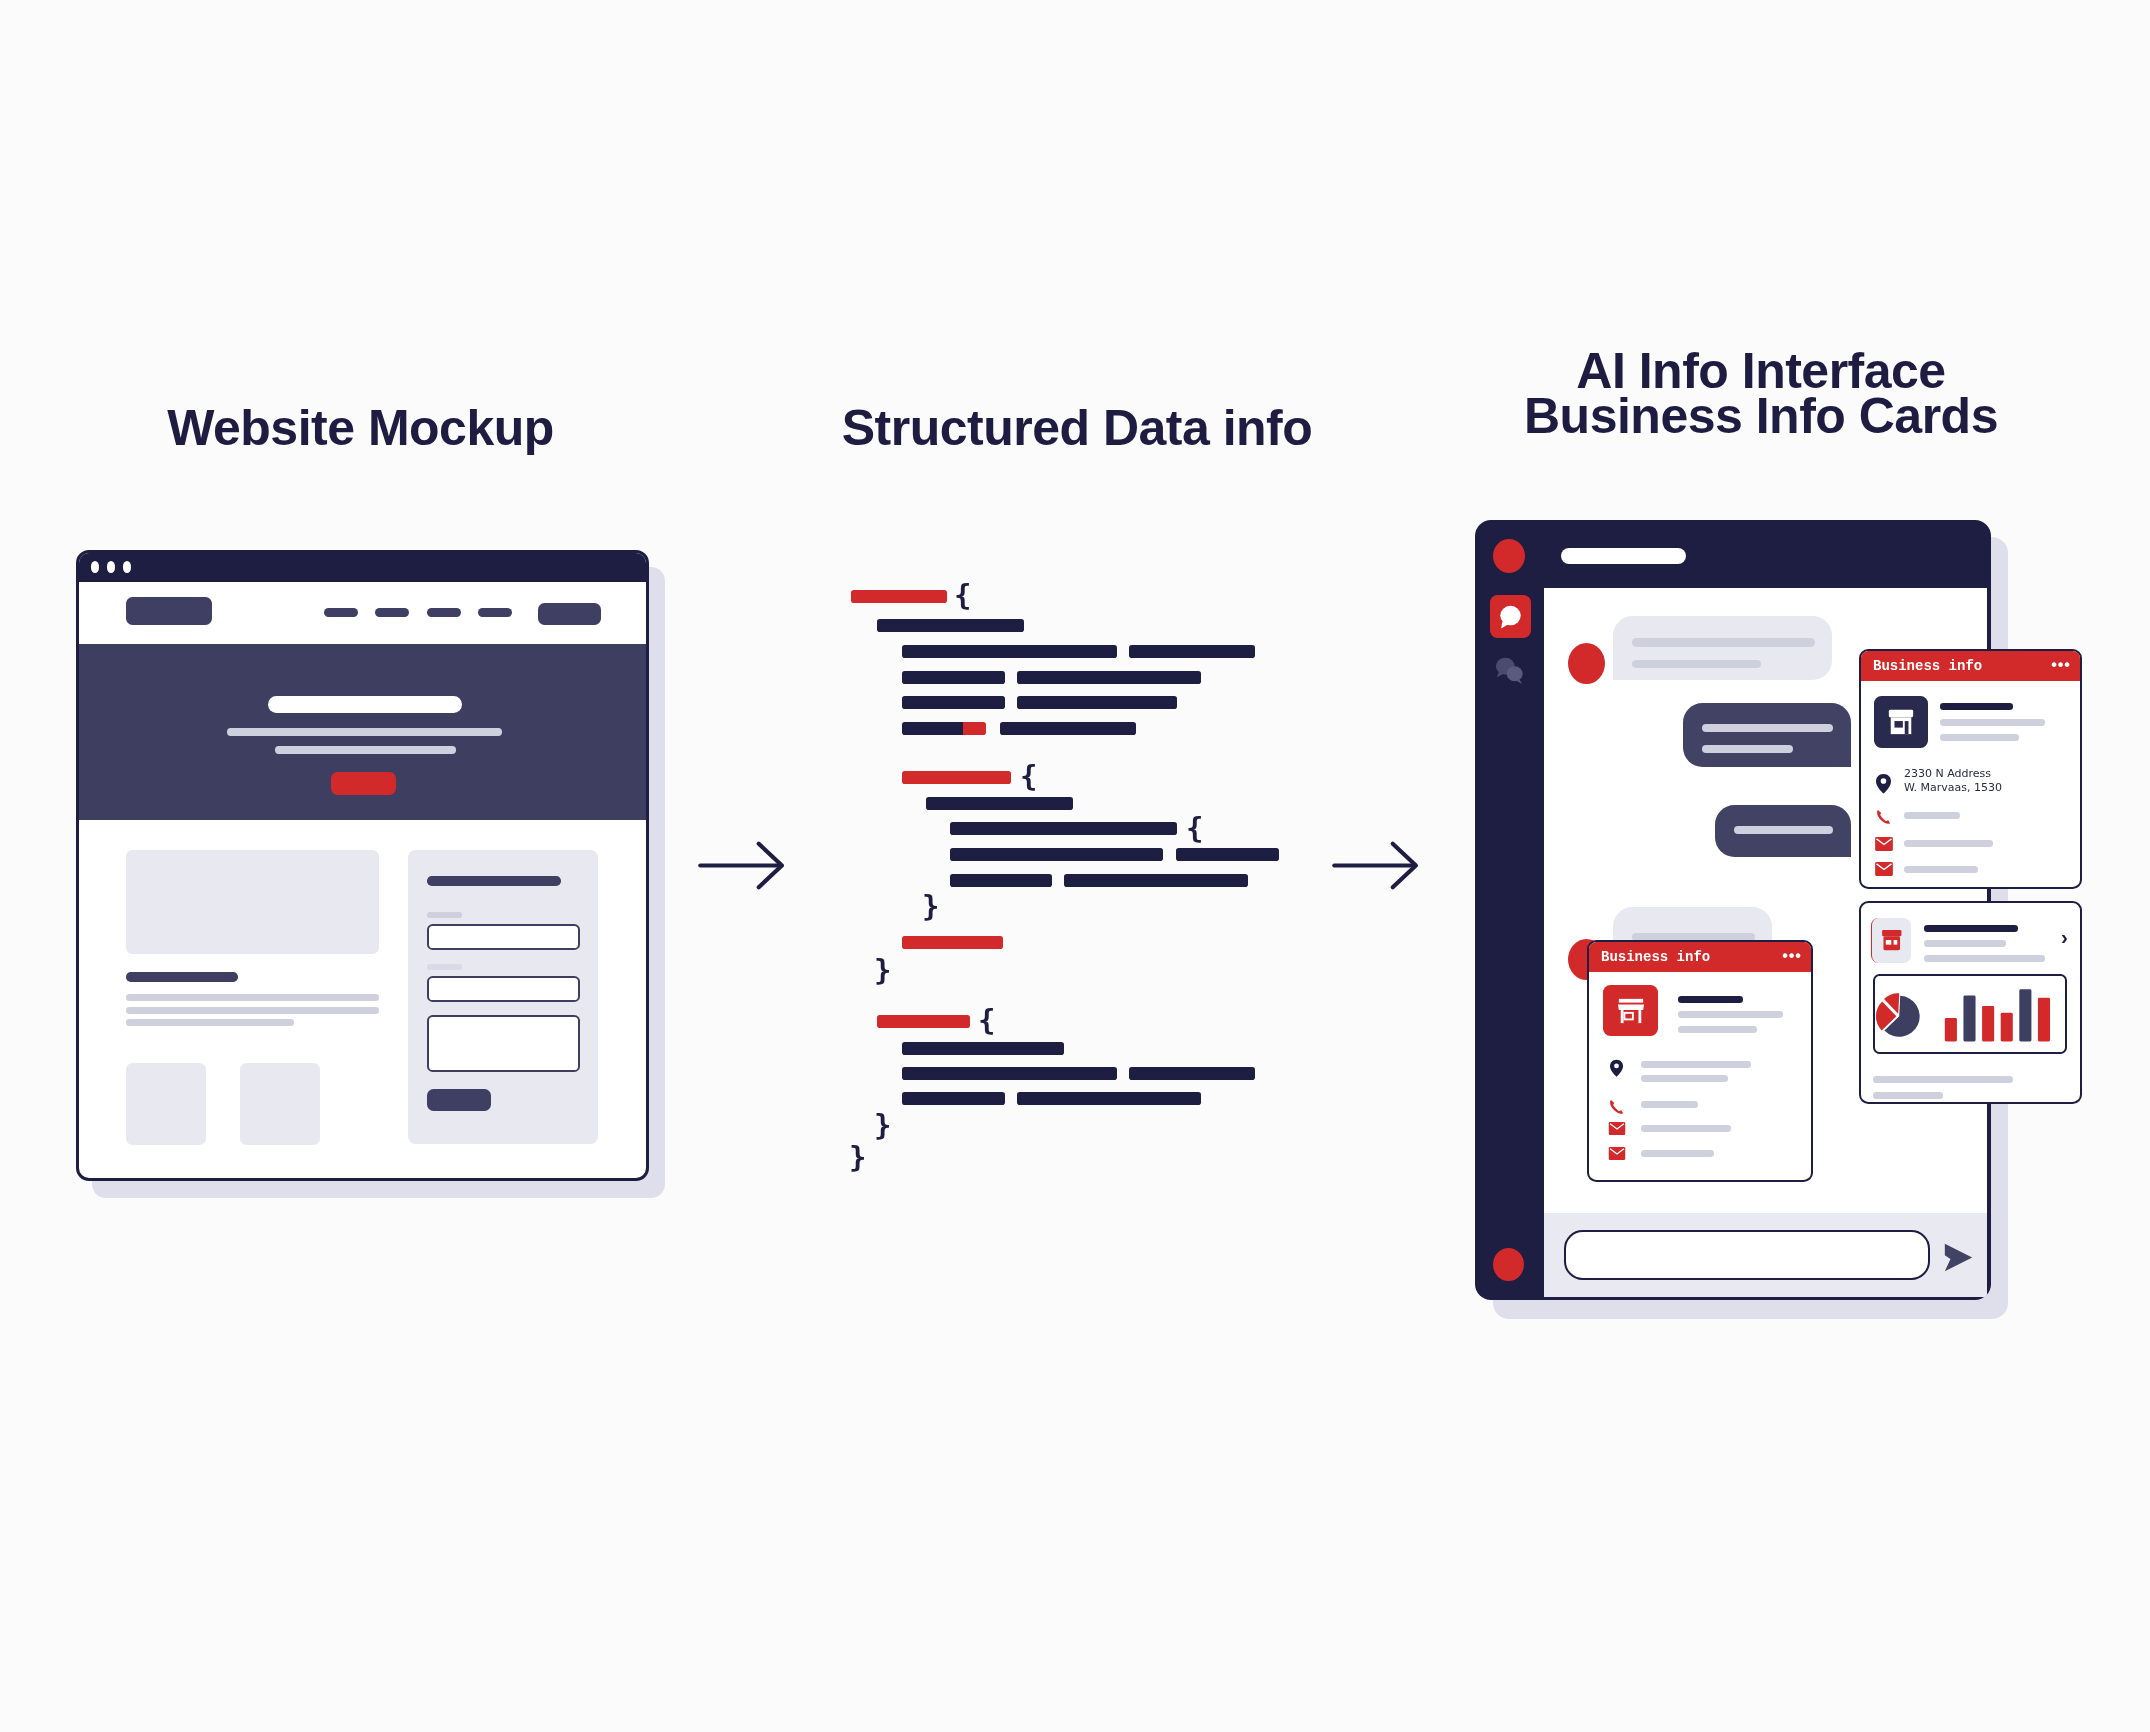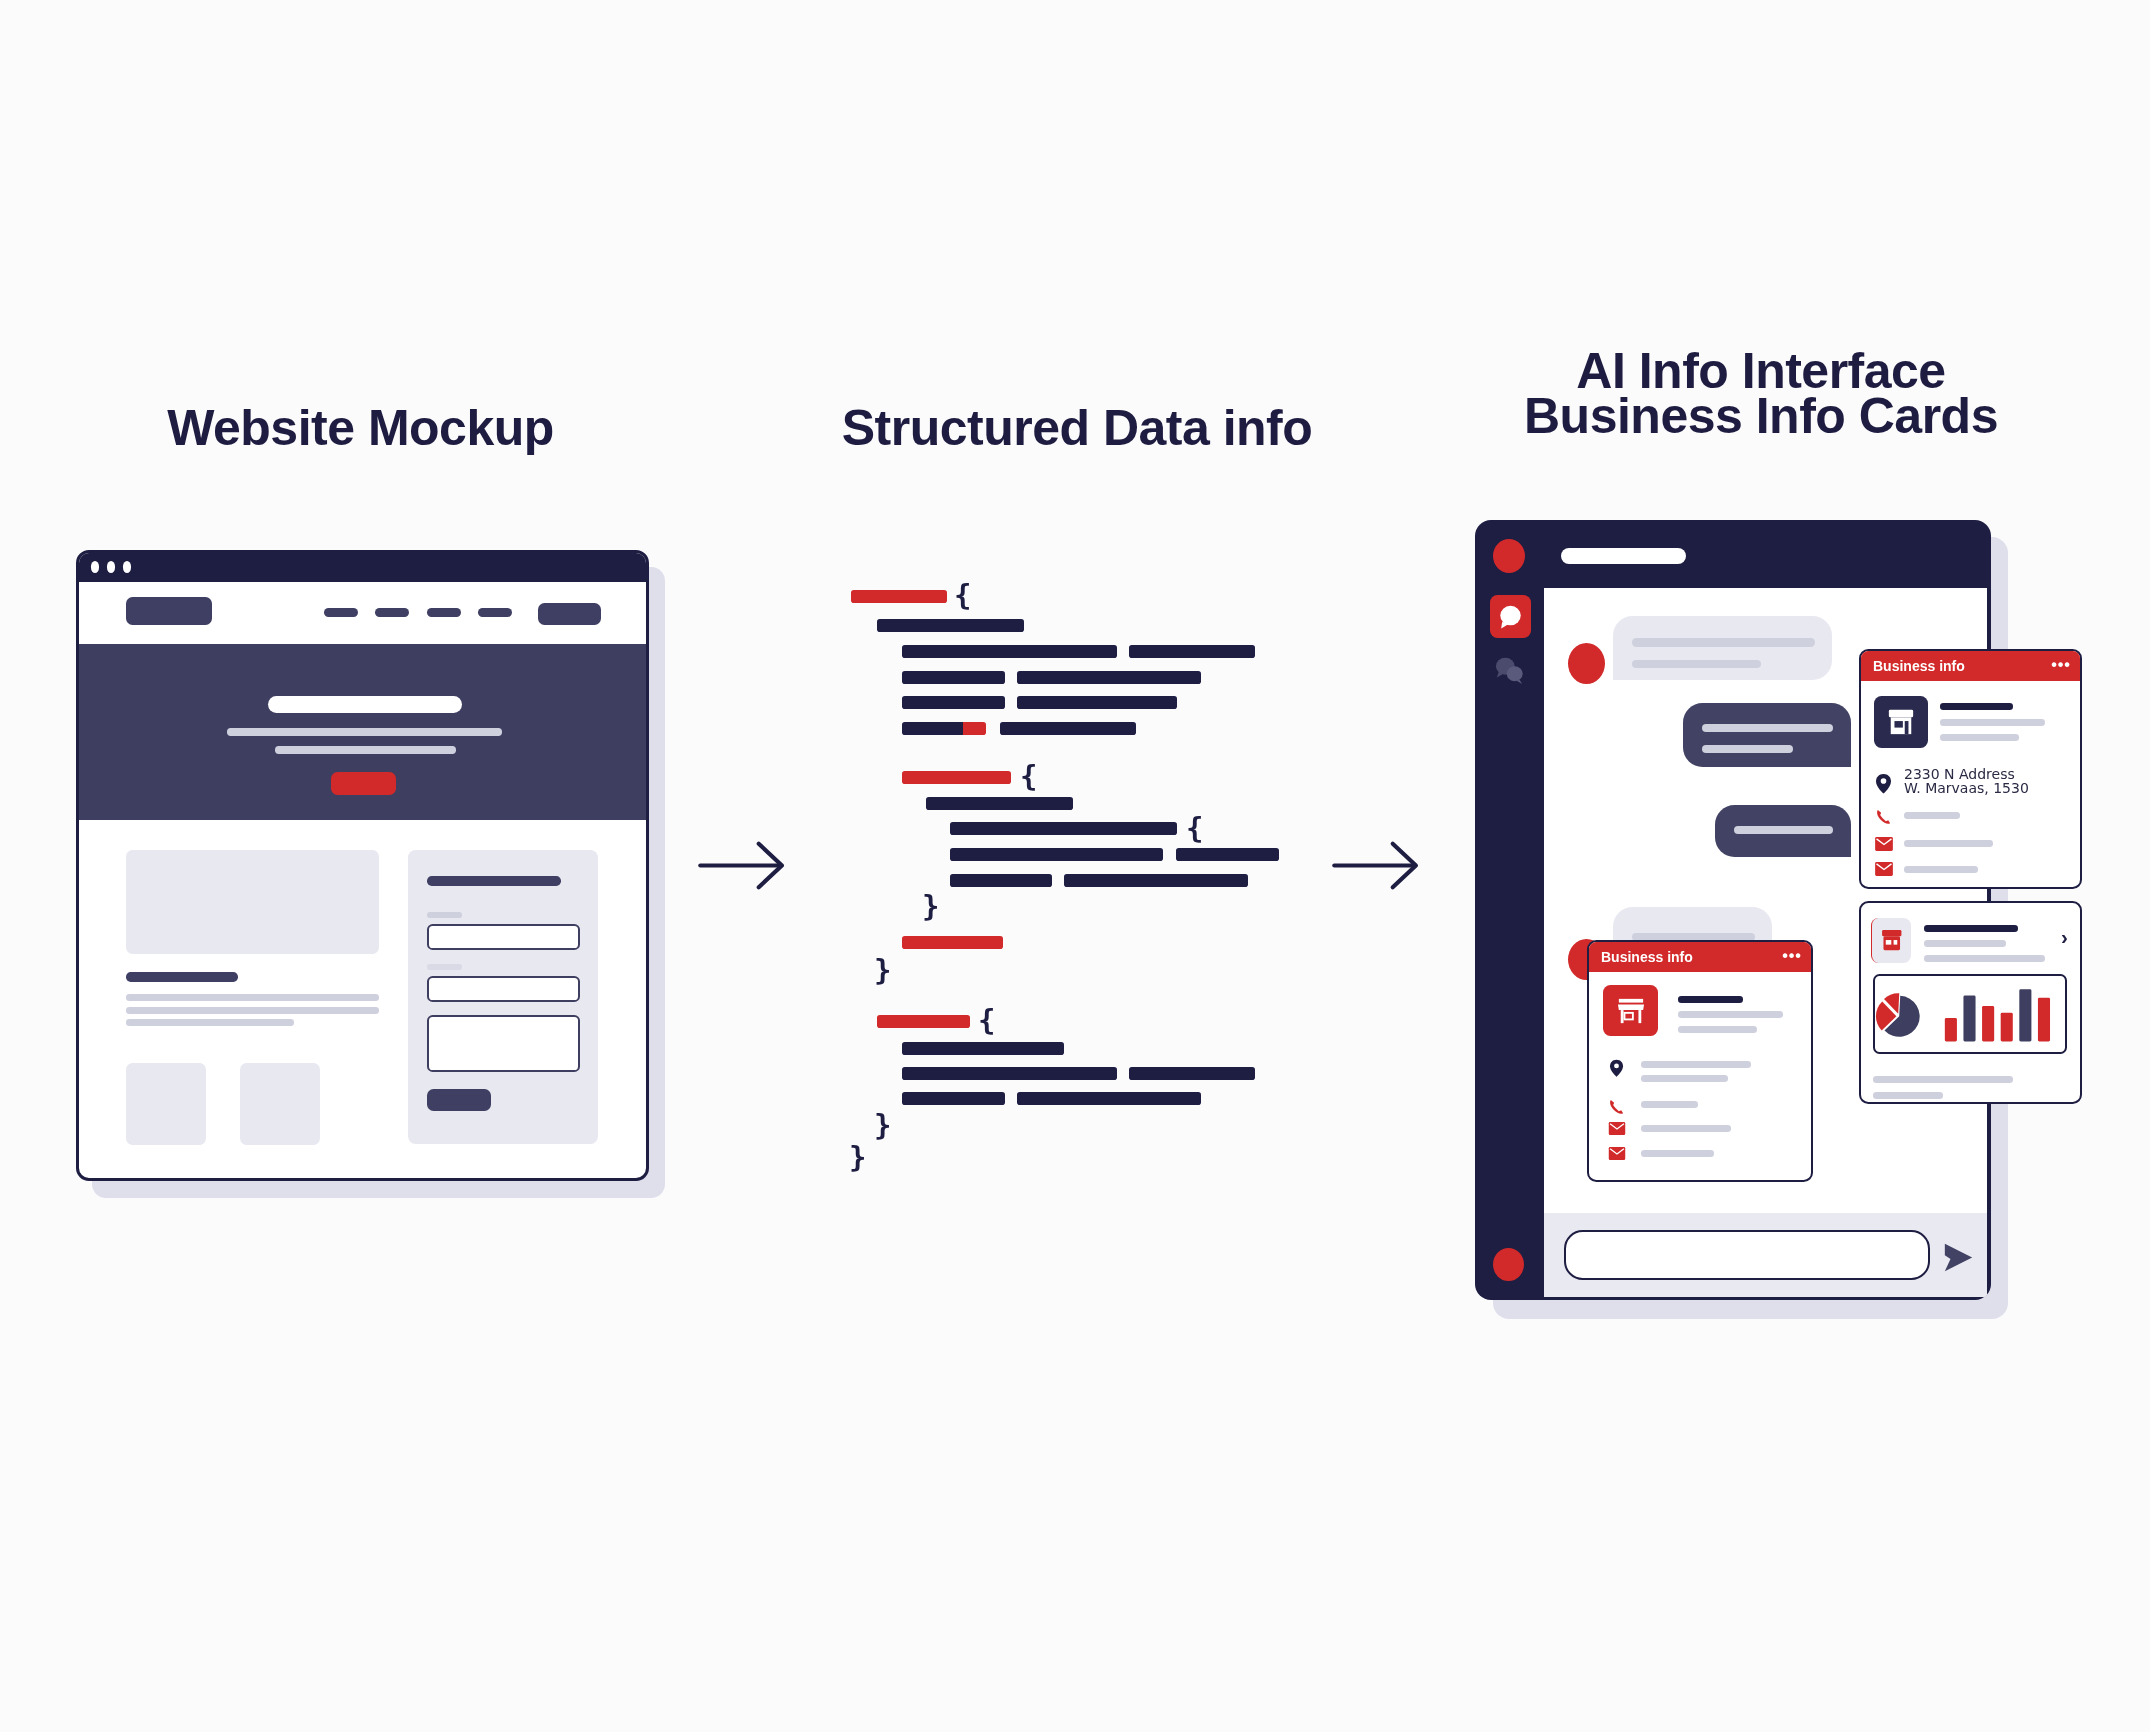--- a/index.html
+++ b/index.html
@@ -34,24 +34,24 @@
   #chat { left:1475px; top:520px; width:516px; height:780px; background:#1e1d42; border-radius:16px; overflow:hidden; }
   #chat-body { left:69px; top:68px; width:443px; height:709px; background:#ffffff; }
   #chat-inputbar { left:69px; top:693px; width:443px; height:84px; background:#e9e9f2; }
   .bubble { position:absolute; border-radius:19.6px; }
   .bubble.in { background:#e8e8f0; }
   .bubble.out { background:#424264; }
   .avatar { position:absolute; width:37px; height:41px; border-radius:50%; background:#d22a2a; }
 
   .card { position:absolute; background:#fff; border:2.8px solid #1e1d42; border-radius:9.3px; box-sizing:border-box; overflow:hidden; }
   .card-head { position:absolute; left:0; top:0; width:100%; height:30px; background:#d22a2a; }
-  .card-title { position:absolute; left:12px; top:6.5px; font-size:14px; font-weight:bold; color:#fff; font-family:Liberation Sans, sans-serif; }
+  .card-title { position:absolute; left:12px; top:6.5px; font-size:14px; font-weight:bold; color:#fff; font-family:Liberation Mono, monospace; }
   .card-more { position:absolute; right:9.3px; top:4.7px; font-size:16px; color:#fff; font-weight:bold; letter-spacing:0.9px; }
   .store-tile { position:absolute; border-radius:7.5px; display:flex; align-items:center; justify-content:center; }
-  .addr { position:absolute; font-family:"DejaVu Sans", sans-serif; font-size:14px; line-height:14px; color:#2a2a44; white-space:nowrap; }
+  .addr { position:absolute; font-family:"DejaVu Sans", sans-serif; font-size:11px; line-height:14px; color:#2a2a44; white-space:nowrap; }
 </style>
 </head>
 <body>
 
 <div class="title" style="left:127px; top:399px; width:467px;">Website Mockup</div>
 <div class="title" style="left:797px; top:399px; width:560px;">Structured Data info</div>
 <div class="title" style="left:1481px; top:342px; width:560px;">AI Info Interface</div>
 <div class="title" style="left:1481px; top:387px; width:560px;">Business Info Cards</div>
 
 <div class="abs" id="mock-shadow"></div>

